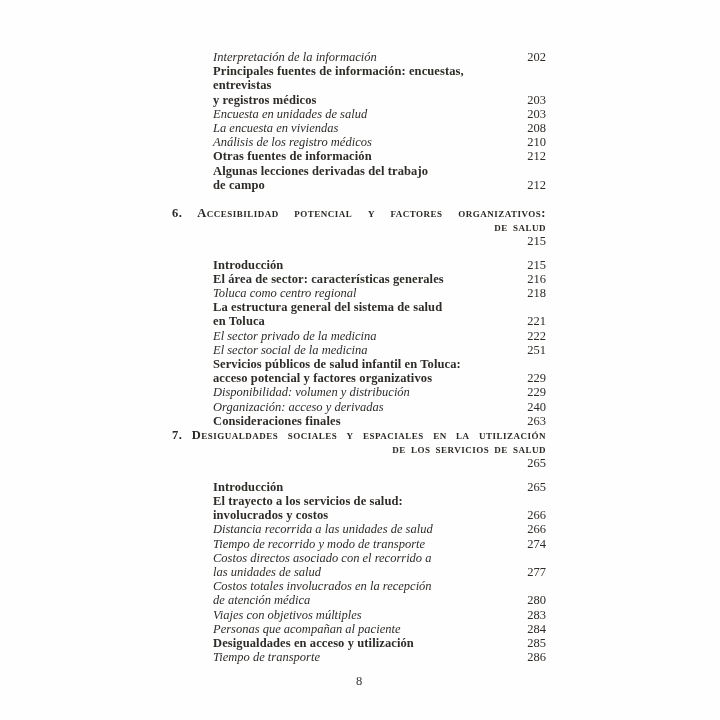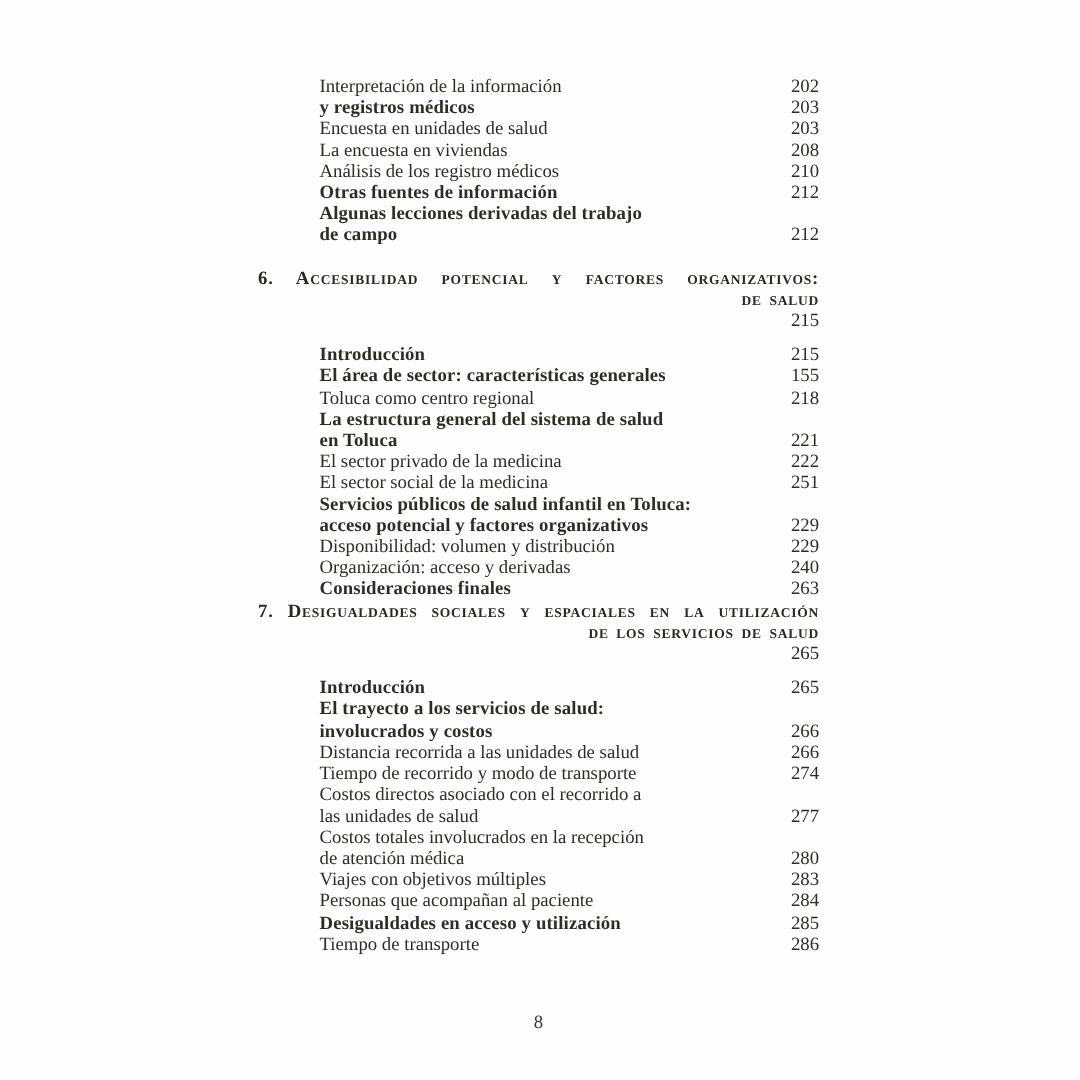--- a/index.html
+++ b/index.html
@@ -67,21 +67,21 @@
     align-items: flex-end;
     margin-left: 41px;
   }
   .entry-lines { flex: 1; }
   .entry-page {
     margin-left: 8px;
     white-space: nowrap;
     font-style: normal;
     font-weight: normal;
   }
-  .entry.italic .entry-lines { }
+  .entry.italic .entry-lines { font-style: italic; }
   .entry.bold .entry-lines { font-weight: bold; letter-spacing: 0.1px; }
 
   
   .folio {
     position: absolute;
     left: 172px;
     top: 674px;
     width: 374px;
     text-align: center;
     font-size: 12.5px;
@@ -95,20 +95,21 @@
   <div class="toc" id="toc-root">
       <div class="entries leading" style="margin-top: 0px;">
         <div class="entry italic">
           <div class="entry-lines">
             <div class="entry-line">Interpretación de la información</div>
           </div>
           <div class="entry-page">202</div>
         </div>
         <div class="entry bold">
           <div class="entry-lines">
+            <div class="entry-line">Principales fuentes de información: encuestas, entrevistas</div>
             <div class="entry-line">y registros médicos</div>
           </div>
           <div class="entry-page">203</div>
         </div>
         <div class="entry italic">
           <div class="entry-lines">
             <div class="entry-line">Encuesta en unidades de salud</div>
           </div>
           <div class="entry-page">203</div>
         </div>
@@ -149,21 +150,21 @@
         <div class="entry bold">
           <div class="entry-lines">
             <div class="entry-line">Introducción</div>
           </div>
           <div class="entry-page">215</div>
         </div>
         <div class="entry bold">
           <div class="entry-lines">
             <div class="entry-line">El área de sector: características generales</div>
           </div>
-          <div class="entry-page">155</div>
+          <div class="entry-page">216</div>
         </div>
         <div class="entry italic">
           <div class="entry-lines">
             <div class="entry-line">Toluca como centro regional</div>
           </div>
           <div class="entry-page">218</div>
         </div>
         <div class="entry bold">
           <div class="entry-lines">
             <div class="entry-line">La estructura general del sistema de salud</div>

